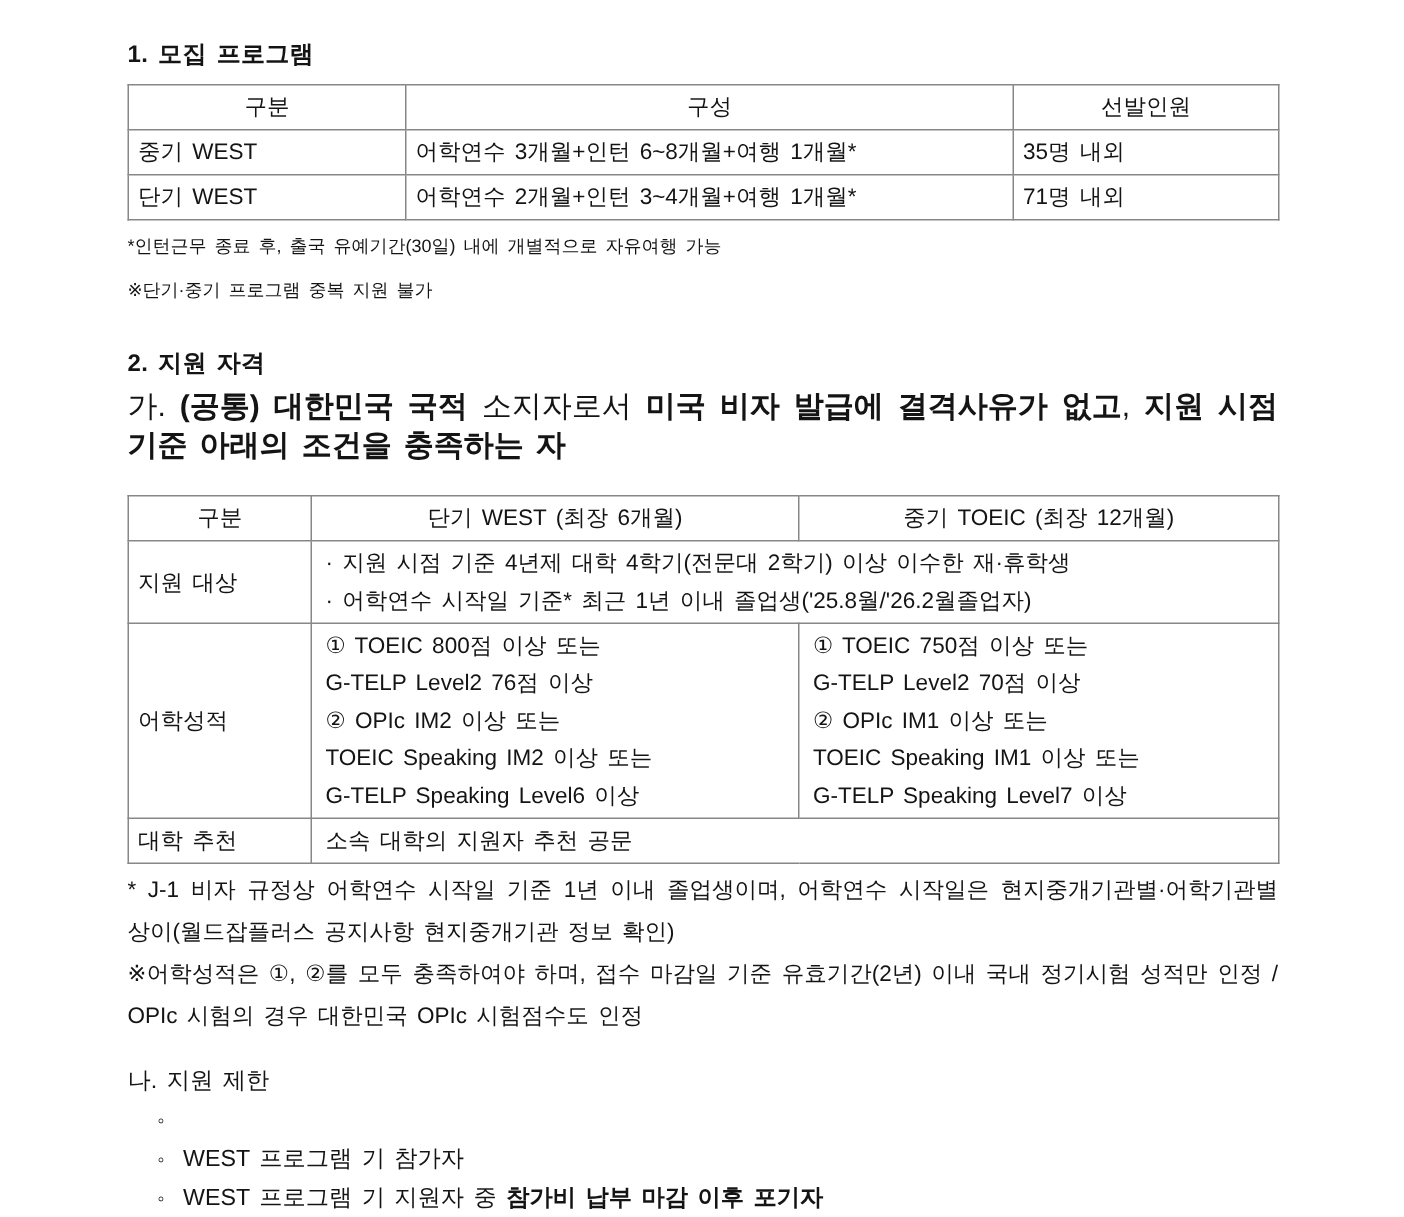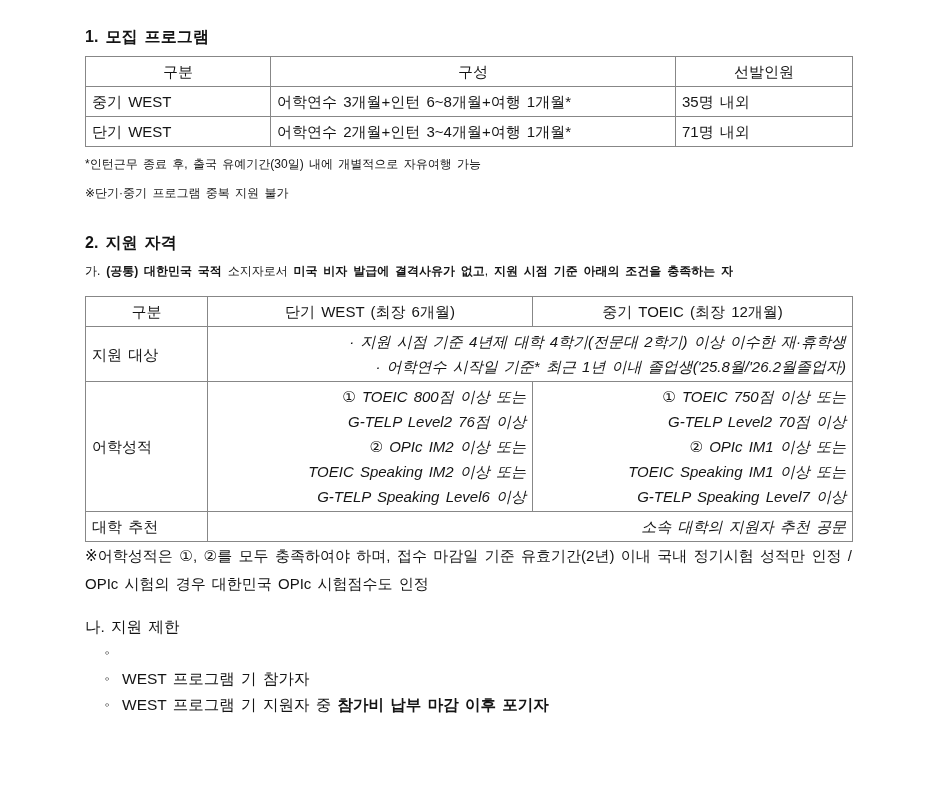--- a/index.html
+++ b/index.html
@@ -31,21 +31,21 @@
     font-size: 15px;
     word-spacing: 2px;
   }
   .doc-table th, .doc-table td {
     border: 1px solid #878787;
     font-weight: normal;
     vertical-align: middle;
     padding: 2px 6px;
     line-height: 25px;
   }
-  .doc-table td.cell-left { text-align: right; padding-left: 9px; font-style: italic; }
+  .doc-table td.cell-left { text-align: left; padding-left: 9px; }
   .t1 { margin-top: 9px; }
   .t1 tr { height: 29px; }
   .t2 { margin-top: 11px; }
   .t2 .r-head   { height: 30px; }
   .t2 .r-target { height: 54px; }
   .t2 .r-lang   { height: 130px; }
   .t2 .r-rec    { height: 30px; }
   .lang-line, .target-line { display: block; line-height: 25px; }
 
   .note {
@@ -58,21 +58,21 @@
     font-size: 15px;
     line-height: 28px;
     word-spacing: 2px;
     text-align: justify;
     margin-top: 4px;
   }
   .gap-lg { margin-top: 25px; }
   .gap-md { margin-top: 16px; }
 
   .para {
-    font-size: 12px;
+    font-size: 20px;
     line-height: 26px;
     word-spacing: 2.5px;
     text-align: justify;
     margin-top: 5px;
   }
   .b { font-weight: bold; }
 
   .na-title {
     font-size: 15.5px;
     line-height: 26px;
@@ -167,20 +167,21 @@
             <span class="lang-line">G-TELP Speaking Level7 이상</span>
           </td>
         </tr>
         <tr class="r-rec">
           <td>대학 추천</td>
           <td class="cell-left" colspan="2">소속 대학의 지원자 추천 공문</td>
         </tr>
       </tbody>
     </table>
 
+    <div class="note-justify">* J-1 비자 규정상 어학연수 시작일 기준 1년 이내 졸업생이며, 어학연수 시작일은 현지중개기관별·어학기관별 상이(월드잡플러스 공지사항 현지중개기관 정보 확인)</div>
     <div class="note-justify" style="margin-top:0">※어학성적은 ①, ②를 모두 충족하여야 하며, 접수 마감일 기준 유효기간(2년) 이내 국내 정기시험 성적만 인정 / OPIc 시험의 경우 대한민국 OPIc 시험점수도 인정</div>
 
     <div class="na-title gap-md">나. 지원 제한</div>
 
     <div class="bullet-row">
       <span class="bullet-glyph">◦</span>
     </div>
     <div class="bullet-row">
       <span class="bullet-glyph">◦</span>
       <span>WEST 프로그램 기 참가자</span>

